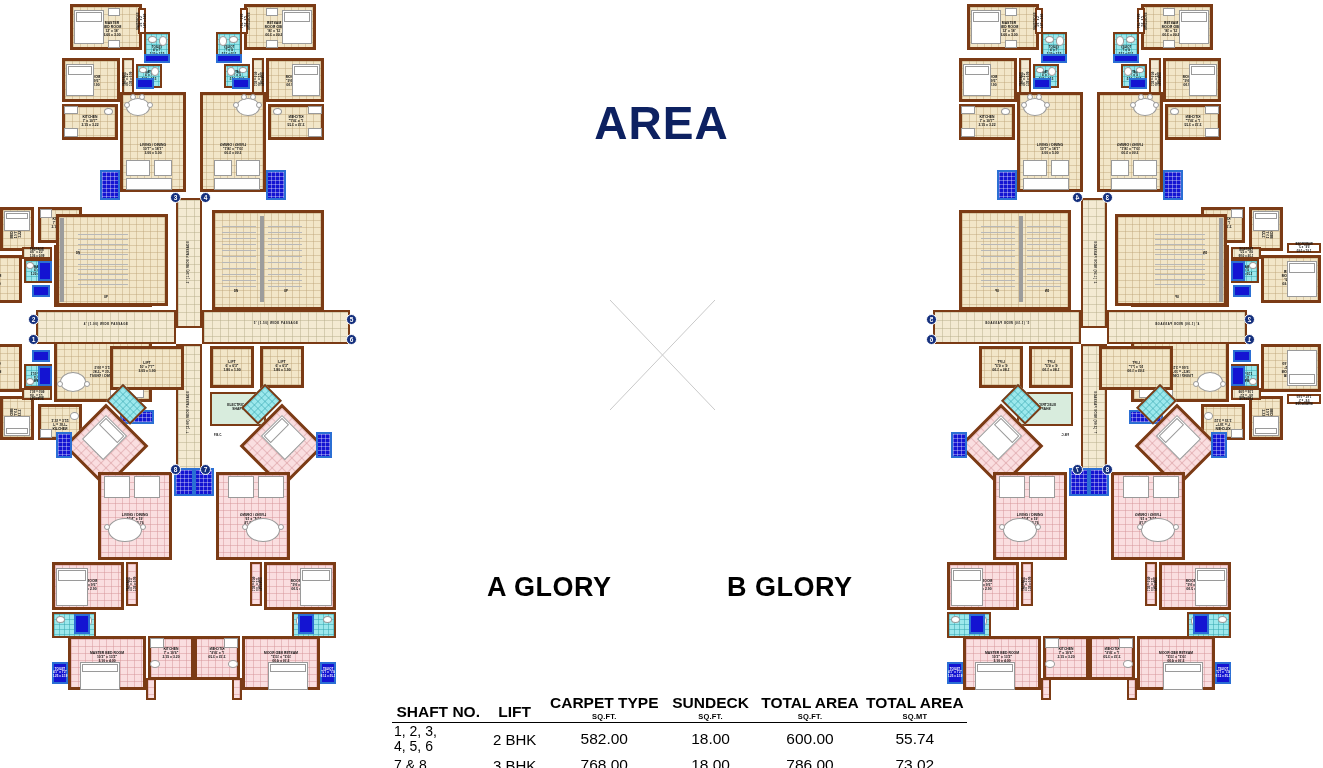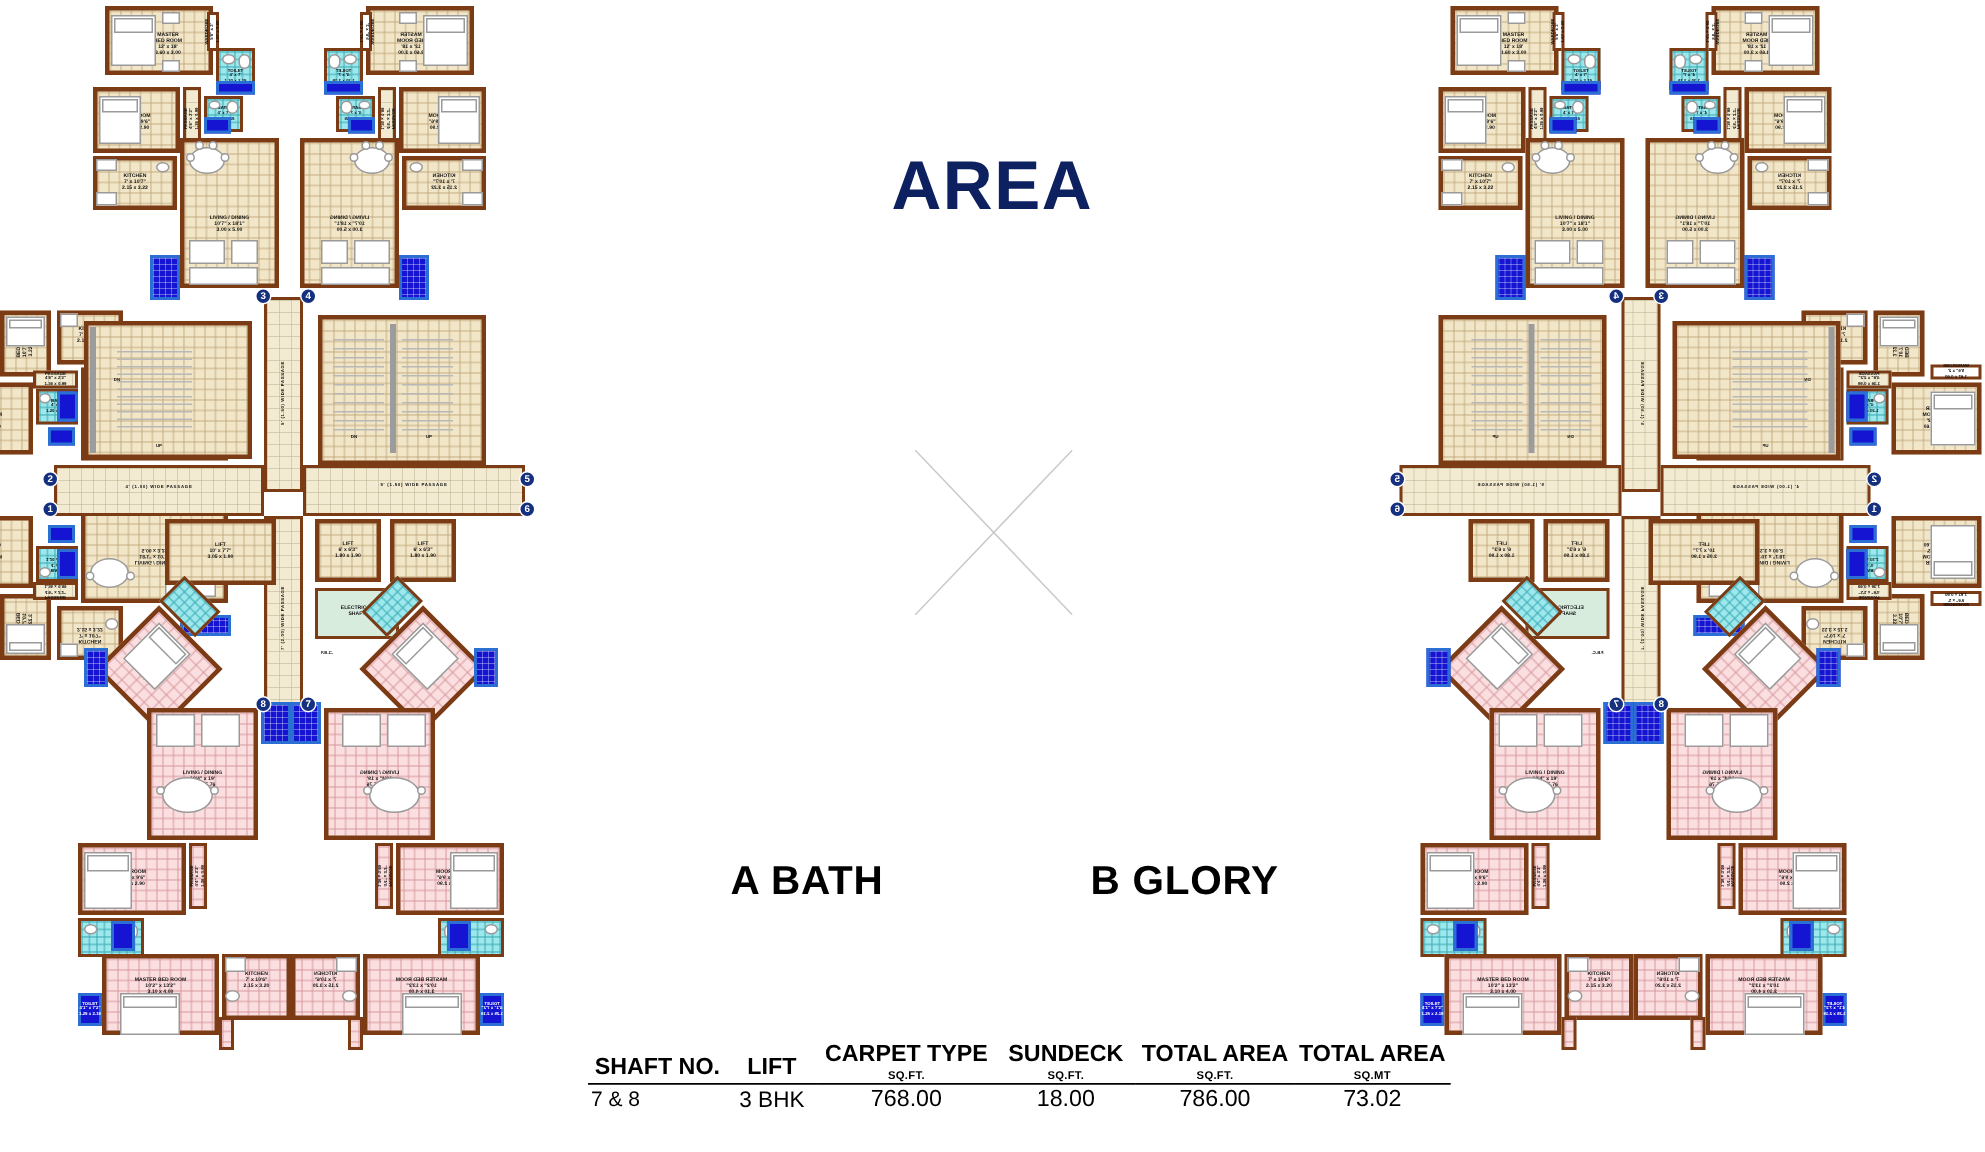--- a/index.html
+++ b/index.html
@@ -1080,21 +1080,21 @@
       </div>
     </div>
     <div class="abs" style="left: 610px; top: 300px; width: 105px; height: 110px;"><svg width="105" height="110">
         <line x1="0" y1="0" x2="105" y2="110" stroke="#c9c9c9" stroke-width="1"></line>
         <line x1="105" y1="0" x2="0" y2="110" stroke="#c9c9c9" stroke-width="1"></line>
       </svg></div>
   </div>
 
 <div id="title">AREA</div>
 
-<div class="wing-label" style="left:487px; top:572px;">A BATH</div>
+<div class="wing-label" style="left:487px; top:572px;">A GLORY</div>
 <div class="wing-label" style="left:727px; top:572px;">B GLORY</div>
 
 <div id="areatable">
   <table>
     <thead>
       <tr>
         <th style="width:100px">
           <span>SHAFT NO.</span>
         </th>
         <th style="width:75px">
@@ -1113,20 +1113,31 @@
           <span class="unit">SQ.FT.</span>
         </th>
         <th style="width:110px">
           <span>TOTAL AREA</span>
           <span class="unit">SQ.MT</span>
         </th>
       </tr>
     </thead>
     <tbody>
       <tr>
+        <td class="flat">
+          <div>1, 2, 3,</div>
+          <div>4, 5, 6</div>
+        </td>
+        <td class="type">2 BHK</td>
+        <td>582.00</td>
+        <td>18.00</td>
+        <td>600.00</td>
+        <td>55.74</td>
+      </tr>
+      <tr>
         <td class="flat">7 &amp; 8</td>
         <td class="type">3 BHK</td>
         <td>768.00</td>
         <td>18.00</td>
         <td>786.00</td>
         <td>73.02</td>
       </tr>
     </tbody>
   </table>
 </div>

